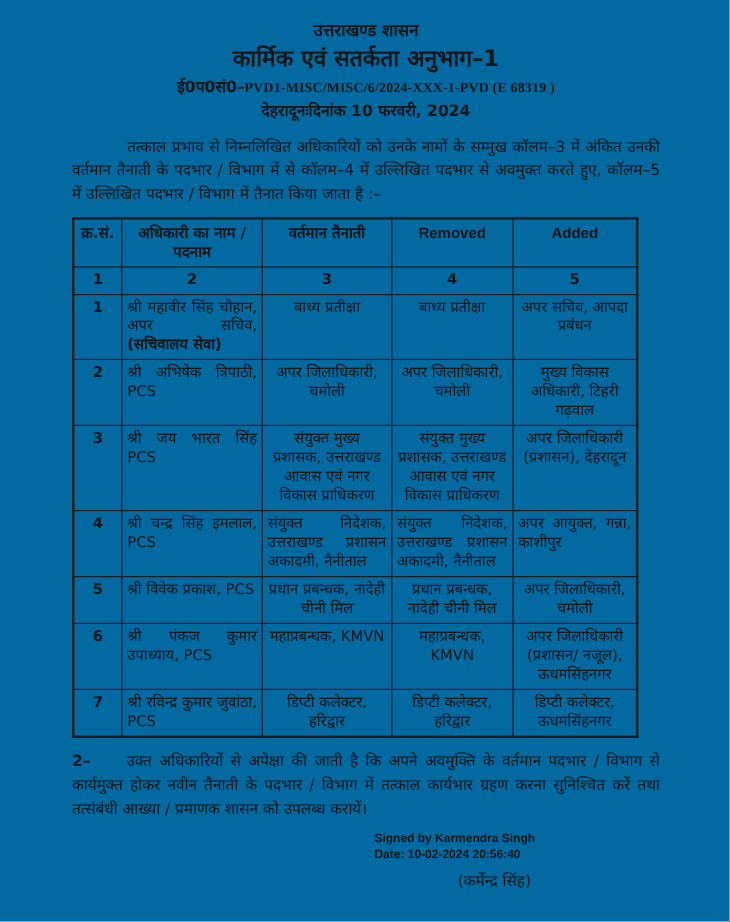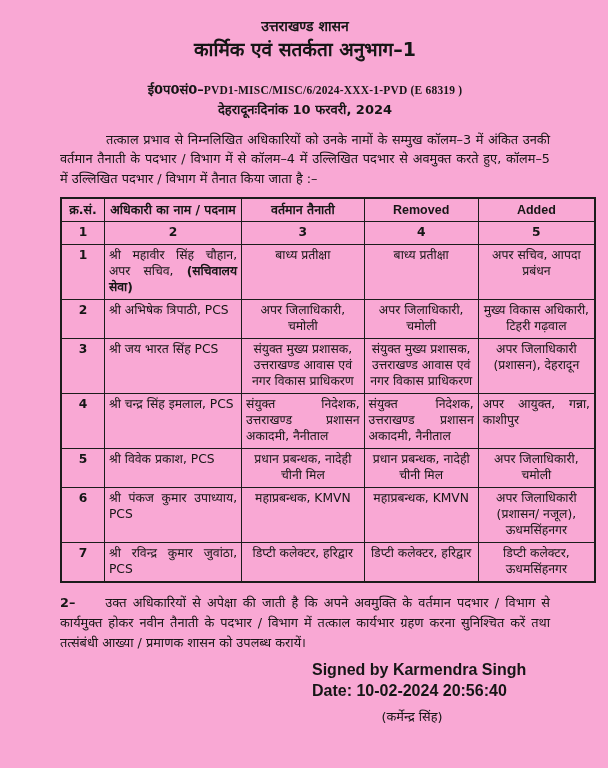--- a/index.html
+++ b/index.html
@@ -1,35 +1,35 @@
 <!DOCTYPE html>
 <html><head>
 <meta charset="utf-8">
 <style>
   html,body{margin:0;padding:0;background:#e8e8e8;}
   .page{
-    width:608px;height:768px;background:#f9a8d4;box-sizing:border-box;
+    width:608px;height:768px;background:#0369a1;box-sizing:border-box;
     padding:16px 58px 0 60px;color:#161616;
     font-family:"DejaVu Sans","Liberation Sans",sans-serif;
     overflow:hidden;position:relative;
   }
   .center{text-align:center;}
   .doc-header{line-height:1.45;}
   .org{font-size:14px;font-weight:bold;}
   .dept{font-size:19px;font-weight:bold;}
-  .refline{font-size:13px;font-weight:bold;margin-top:17px;}
+  .refline{font-size:13px;font-weight:bold;margin-top:1px;}
   .refno{font-family:"Liberation Serif","DejaVu Serif",serif;font-size:11.5px;font-weight:bold;letter-spacing:.2px;}
   .placedate{font-size:13px;font-weight:bold;margin-top:1px;}
   .subject{font-size:13.5px;font-weight:bold;text-decoration:underline;margin-top:14px;}
   .para{
     font-size:12.8px;line-height:1.55;text-align:justify;margin:10px 0 8px 0;
   }
   .para1-indent{text-indent:46px;}
   table.transfer{
-    border-collapse:collapse;width:536px;margin-top:6px;
+    border-collapse:collapse;width:472px;margin-top:6px;
     font-size:12.3px;line-height:1.3;
     border:2px solid #1c1c1c;
     padding-left:40px;
   }
   table.transfer th,table.transfer td{
     border:1.6px solid #1c1c1c;padding:3px 4px;vertical-align:top;
   }
   table.transfer th{font-size:12.5px;}
   th.latin{font-family:"Liberation Sans",sans-serif;}
   .col-sn{width:32px;text-align:center;}
@@ -42,21 +42,21 @@
   td.cell-name{text-align:justify;}
   td.cell-mid{text-align:center;}
   .note{font-weight:bold;margin-top:37px;}
   .para2 .num{font-weight:bold;}
   .para2 .gap{display:inline-block;width:30px;}
   .sig-block{
     width:232px;margin-left:auto;margin-right:6px;margin-top:4px;
   }
   .sig-line{
     font-family:"Liberation Sans",sans-serif;font-weight:bold;
-    font-size:16px;line-height:1.3;text-align:left;white-space:nowrap;
+    font-size:10px;line-height:1.3;text-align:left;white-space:nowrap;
   }
   .sig-name{font-size:12.8px;text-align:center;margin-top:5px;width:200px;}
 </style>
 </head>
 <body>
 
 <div class="page">
 
   <div class="doc-header center">
     <div class="org">उत्तराखण्ड शासन</div>

